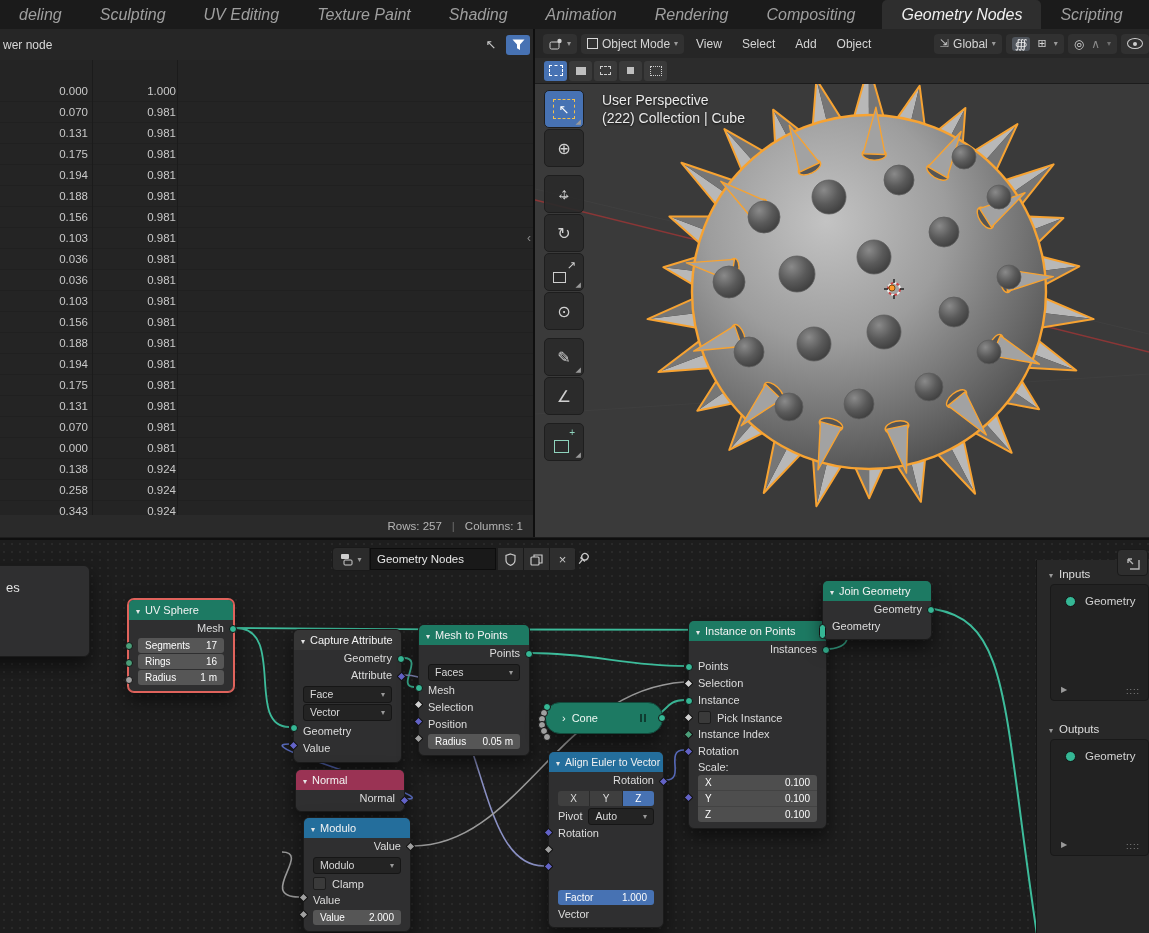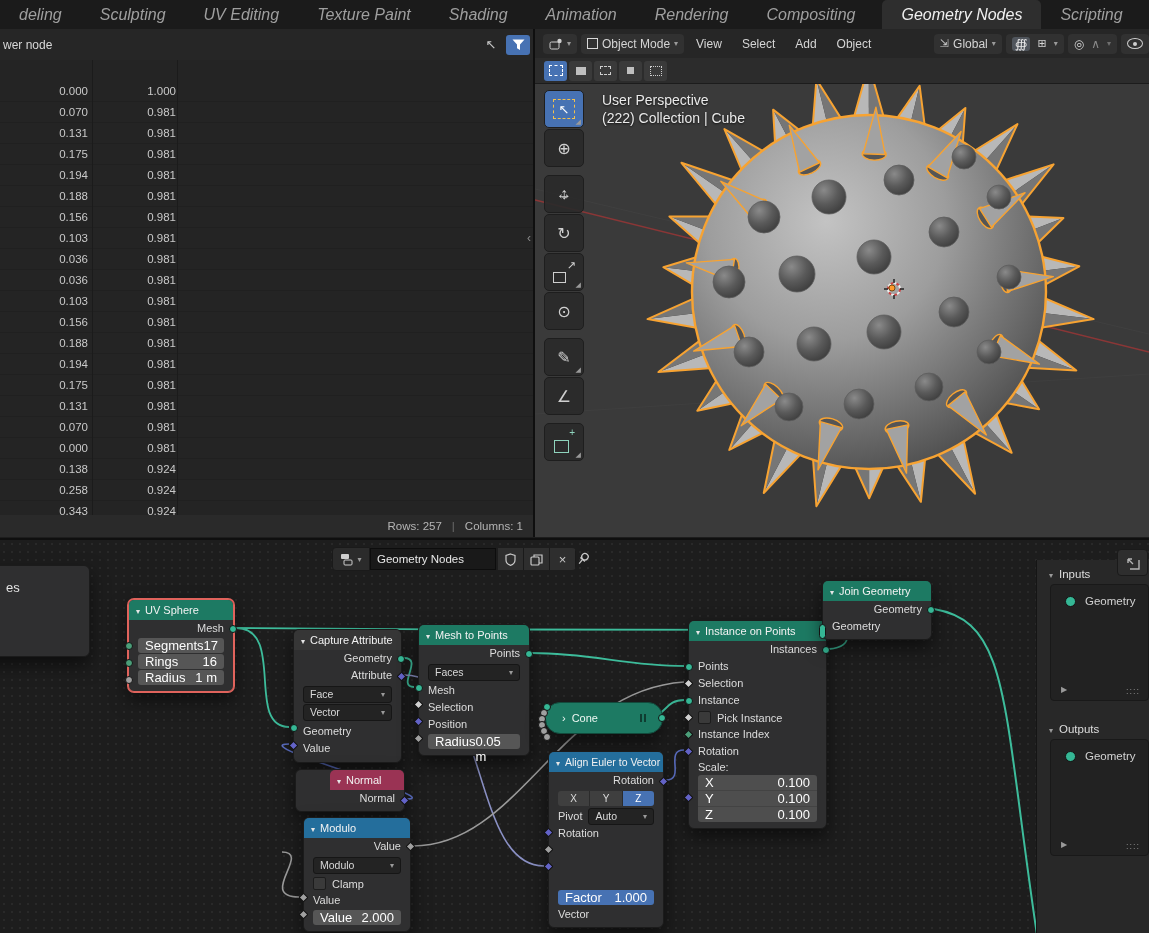--- a/index.html
+++ b/index.html
@@ -53,24 +53,24 @@
   #vp-overlay{position:absolute;left:67px;top:7px;font-size:14px;color:#eaeaea;text-shadow:0 1px 2px rgba(0,0,0,.7);line-height:18px;}
   
   #ned{position:absolute;left:0;top:538px;width:1149px;height:395px;background-color:#1d1d1d;
      background-image:radial-gradient(circle,#292929 1px,transparent 1.3px);background-size:8px 8px;border-top:2px solid #0f0f0f;}
   #ned-wires{position:absolute;left:0;top:0;z-index:1;pointer-events:none;}
   .node{position:absolute;z-index:2;background:#2f2f30;border:1px solid #1b1b1b;border-radius:6px;
      box-shadow:0 8px 18px rgba(0,0,0,.55);font-size:11px;color:#dcdcdc;}
   .node.sel{border-color:#e0635c;box-shadow:0 0 0 1px #e0635c,0 8px 18px rgba(0,0,0,.55);}
   .nhead{height:20px;line-height:20px;border-radius:5px 5px 0 0;padding-left:7px;color:#f2f2f2;white-space:nowrap;overflow:hidden;}
   .nhead .chev{margin-right:5px;color:#e6e6e6;}
-  .hd-geo{background:#1d7a63;} .hd-in{background:#9a3354;margin-left:34px;} .hd-cv{background:#246e9c;} .hd-dk{background:#363636;}
+  .hd-geo{background:#1d7a63;} .hd-in{background:#9a3354;} .hd-cv{background:#246e9c;} .hd-dk{background:#363636;}
   .nrow{height:17px;line-height:17px;padding:0 9px;white-space:nowrap;}
   .nrow.out{text-align:right;}
-  .nfield{height:15px;line-height:15px;margin:1px 9px;background:#565656;border-radius:3px;font-size:13px;color:#fdfdfd;
+  .nfield{height:15px;line-height:15px;margin:1px 9px;background:#565656;border-radius:3px;font-size:10px;color:#fdfdfd;
      display:flex;justify-content:space-between;padding:0 7px;}
   .nfield.slider{background:#4772b3;margin-top:48px;}
   .nstack .nfield{border-radius:0;margin:0 9px;border-bottom:1px solid #434343;background:#4e4e4e;}
   .nstack .nfield:first-child{border-radius:3px 3px 0 0;}
   .nstack .nfield:last-child{border-radius:0 0 3px 3px;border-bottom:none;}
   .ndrop{height:15px;line-height:15px;margin:1.5px 9px;background:#232323;border:1px solid #161616;border-radius:3px;
      font-size:10.5px;color:#d8d8d8;display:flex;justify-content:space-between;padding:0 6px;}
   .xyz{display:flex;margin:1.5px 9px;height:15px;border-radius:3px;overflow:hidden;}
   .xyz span{flex:1;text-align:center;font-size:10px;line-height:15px;background:#3f3f3f;color:#dcdcdc;border-right:1px solid #2b2b2b;}
   .xyz span:last-child{border-right:none;}

